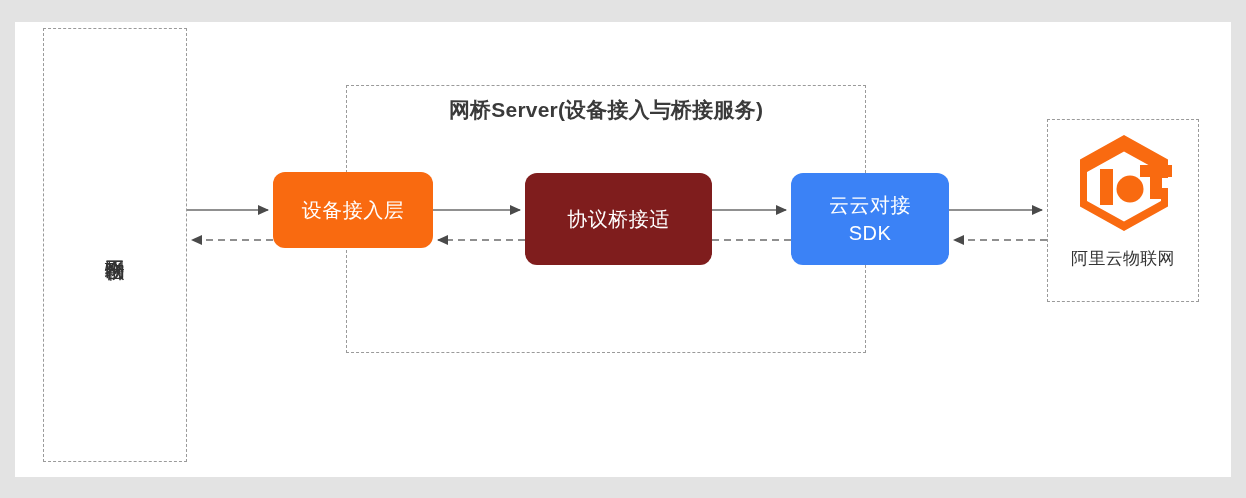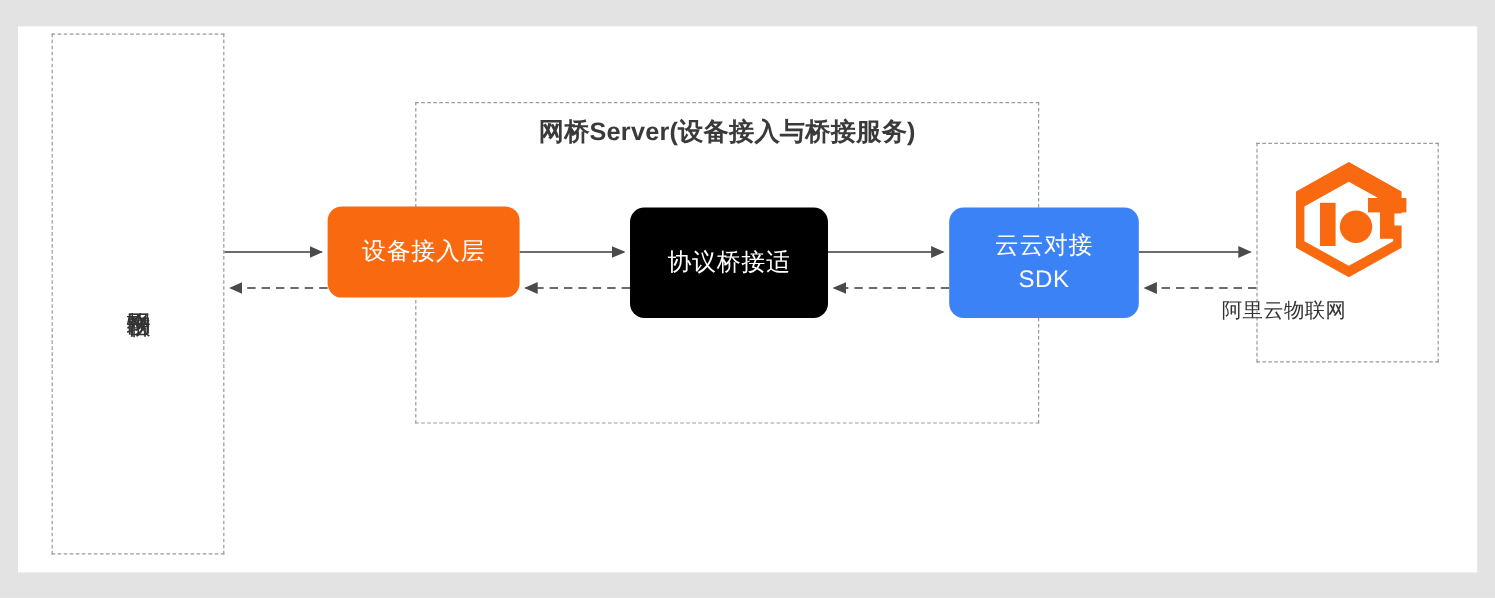--- a/index.html
+++ b/index.html
@@ -109,23 +109,23 @@
     top: 172px;
     width: 160px;
     height: 76px;
     background: #f96a10;
     text-align: center;
   }
 
   #proc-protocol-bridge {
     left: 525px;
     top: 173px;
-    width: 165px;
+    width: 187px;
     height: 92px;
-    background: #000000;
+    background: #7f1d1d;
   }
 
   #proc-cloud-sdk {
     left: 791px;
     top: 173px;
     width: 158px;
     height: 92px;
     background: #3b82f6;
   }
 
@@ -143,21 +143,21 @@
   #alicloud-logo {
     position: absolute;
     left: 1072px;
     top: 131px;
     width: 104px;
     height: 104px;
   }
 
   #alicloud-label {
     position: absolute;
-    left: 994px;
+    left: 1047px;
     top: 247px;
     width: 152px;
     text-align: center;
     font-size: 17px;
     line-height: 1.42;
     color: #333333;
     letter-spacing: 0.3px;
   }
 </style>
 </head>

